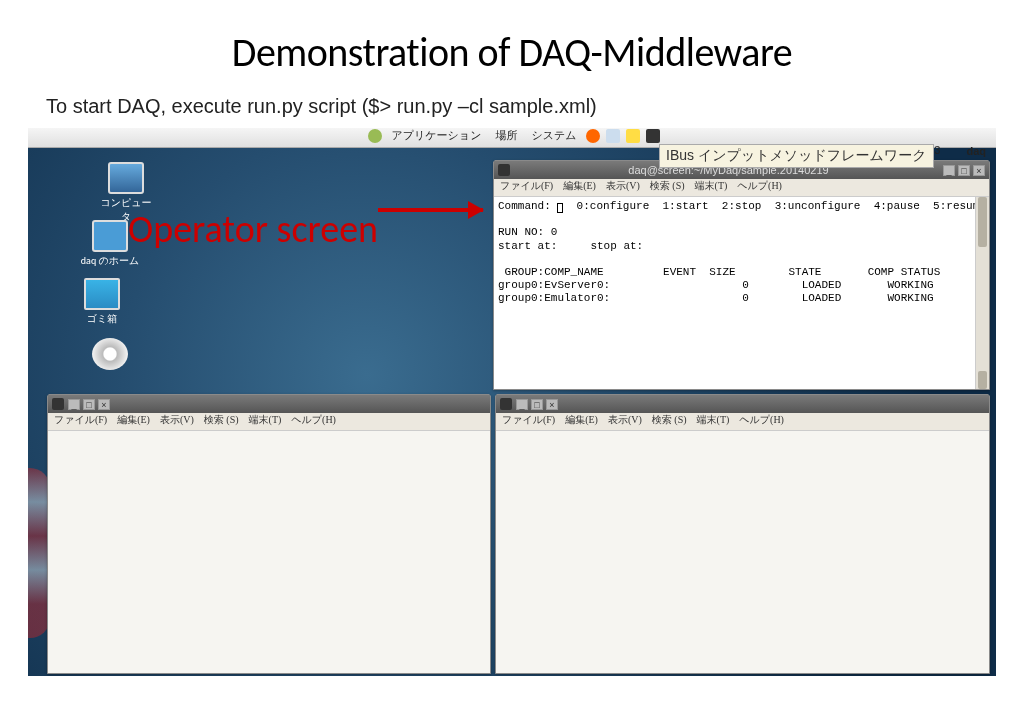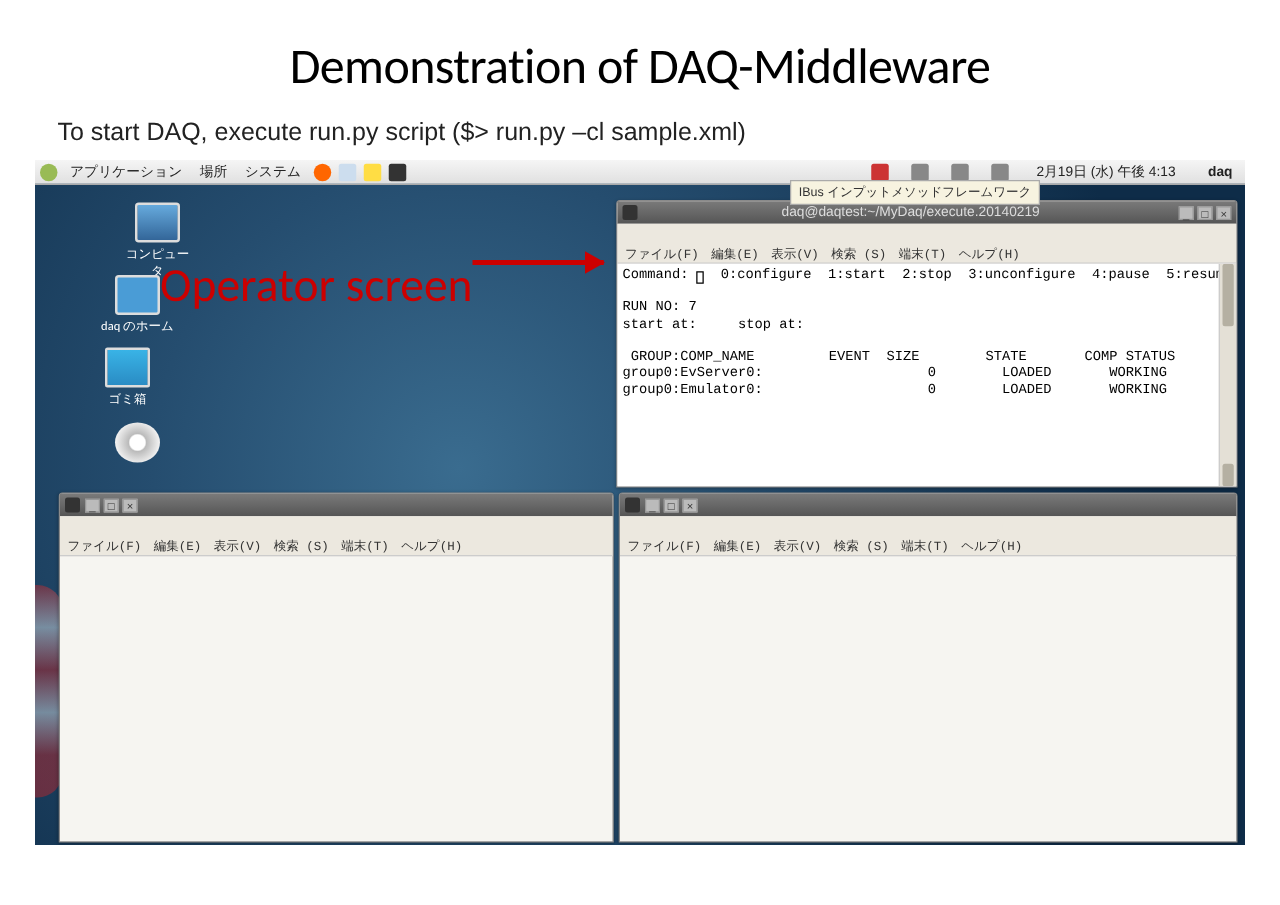--- a/index.html
+++ b/index.html
@@ -34,20 +34,21 @@
   }
   
   .menubar {
     position: absolute; top:0; left:0; right:0; height:20px;
     background: linear-gradient(to bottom, #f5f5f5, #e0e0e0);
     border-bottom: 1px solid #aaa;
     display: flex; align-items: center;
     font-size: 11px;
     font-family: sans-serif;
     color: #222;
+    flex-direction: column;
   }
   .menubar .menu-left { display:flex; align-items:center; gap: 6px; padding-left:4px; }
   .menubar .menu-right { margin-left:auto; display:flex; align-items:center; gap:18px; padding-right:6px;}
   .foot-icon { width:14px; height:14px; background:#9b5; border-radius:50%; display:inline-block; vertical-align:middle;}
   .tray-icon { width:14px; height:14px; background:#888; border-radius:2px; display:inline-block;}
   .tray-icon.red { background:#c33; }
   .tray-icon.ff { background:#f60; border-radius:50%;}
   .menubar .txt { padding: 0 4px; }
 
   
@@ -78,23 +79,23 @@
   .arrow {
     position:absolute; top:80px; left:350px; width:105px; height:4px; background:#c00;
   }
   .arrow:after {
     content:''; position:absolute; right:-1px; top:-7px;
     border-left:16px solid #c00; border-top:9px solid transparent; border-bottom:9px solid transparent;
   }
 
   
   .ibus-tip {
-    position:absolute; top:16px; left:604px;
+    position:absolute; top:16px; left:631px;
     background:#f7f3e0; border:1px solid #aaa;
-    padding:2px 6px; font-size:10px; font-family:sans-serif; color:#333;
+    padding:2px 6px; font-size:14px; font-family:sans-serif; color:#333;
     z-index:60;
   }
 
   
   .termwin {
     position:absolute; background:#f6f5f1;
     border:1px solid #8a8a8a; border-radius:3px 3px 0 0;
     display:flex; flex-direction:column;
     box-shadow:0 1px 3px rgba(0,0,0,0.3);
   }
@@ -103,23 +104,23 @@
     color:#fff; font-size:11px; font-family:sans-serif;
     display:flex; align-items:center; padding:0 4px;
   }
   .termwin .title .t { flex:1; text-align:center;}
   .termwin .title .btns { display:flex; gap:3px;}
   .termwin .title .btns span {
     width:12px; height:11px; border:1px solid #999; background:#bbb; display:inline-block;
     font-size:9px; line-height:10px; text-align:center; color:#333;
   }
   .termwin .menus {
-    height:32px; background:#ece8df; border-bottom:1px solid #ccc;
-    font-size:10px; font-family:Liberation Mono, monospace; color:#333;
-    display:flex; align-items:flex-end; gap:10px; padding:0 6px;
+    height:18px; background:#ece8df; border-bottom:1px solid #ccc;
+    font-size:10px; font-family:Liberation Serif, serif; color:#333;
+    display:flex; align-items:flex-start; gap:10px; padding:0 6px;
   }
   .termwin .body {
     flex:1; background:#fff; padding:3px 4px;
     font-family:"Courier New", monospace; font-size:11px; color:#000;
     white-space:pre; overflow:hidden; position:relative;
     line-height:1.2;
   }
   .termwin .scroll {
     position:absolute; right:0; top:0; bottom:0; width:14px;
     background:#e4e0d6; border-left:1px solid #ccc;
@@ -186,38 +187,38 @@
   </div>
 
   <div class="leftred"></div>
 
   <div class="operator-label">Operator screen</div>
   <div class="arrow"></div>
 
   <div class="termwin op-screen">
     <div class="title">
       <span class="tbicon"></span>
-      <span class="t">daq@daqtest:~/MyDaq/execute.20140219</span>
+      <span class="t">daq@screen:~/MyDaq/sample.20140219</span>
       <span class="btns">
         <span>_</span>
         <span>□</span>
         <span>×</span>
       </span>
     </div>
     <div class="menus">
       <span>ファイル(F)</span>
       <span>編集(E)</span>
       <span>表示(V)</span>
       <span>検索 (S)</span>
       <span>端末(T)</span>
       <span>ヘルプ(H)</span>
     </div>
     <div class="body"><span>Command:</span> <span class="cursor outlined"></span><span>  0:configure  1:start  2:stop  3:unconfigure  4:pause  5:resume</span>
 
-<span>RUN NO: 7</span>
+<span>RUN NO: 0</span>
 <span>start at:     stop at:</span>
 
 <span> GROUP:COMP_NAME         EVENT  SIZE        STATE       COMP STATUS</span>
 <span>group0:EvServer0:                    0        LOADED       WORKING</span>
 <span>group0:Emulator0:                    0        LOADED       WORKING</span>
 <div class="scroll"><div class="thumb" style="top:0;height:50px"></div><div class="thumb" style="bottom:0;height:18px"></div></div></div>
   </div>
 
   <div class="termwin evclient">
     <div class="title">

